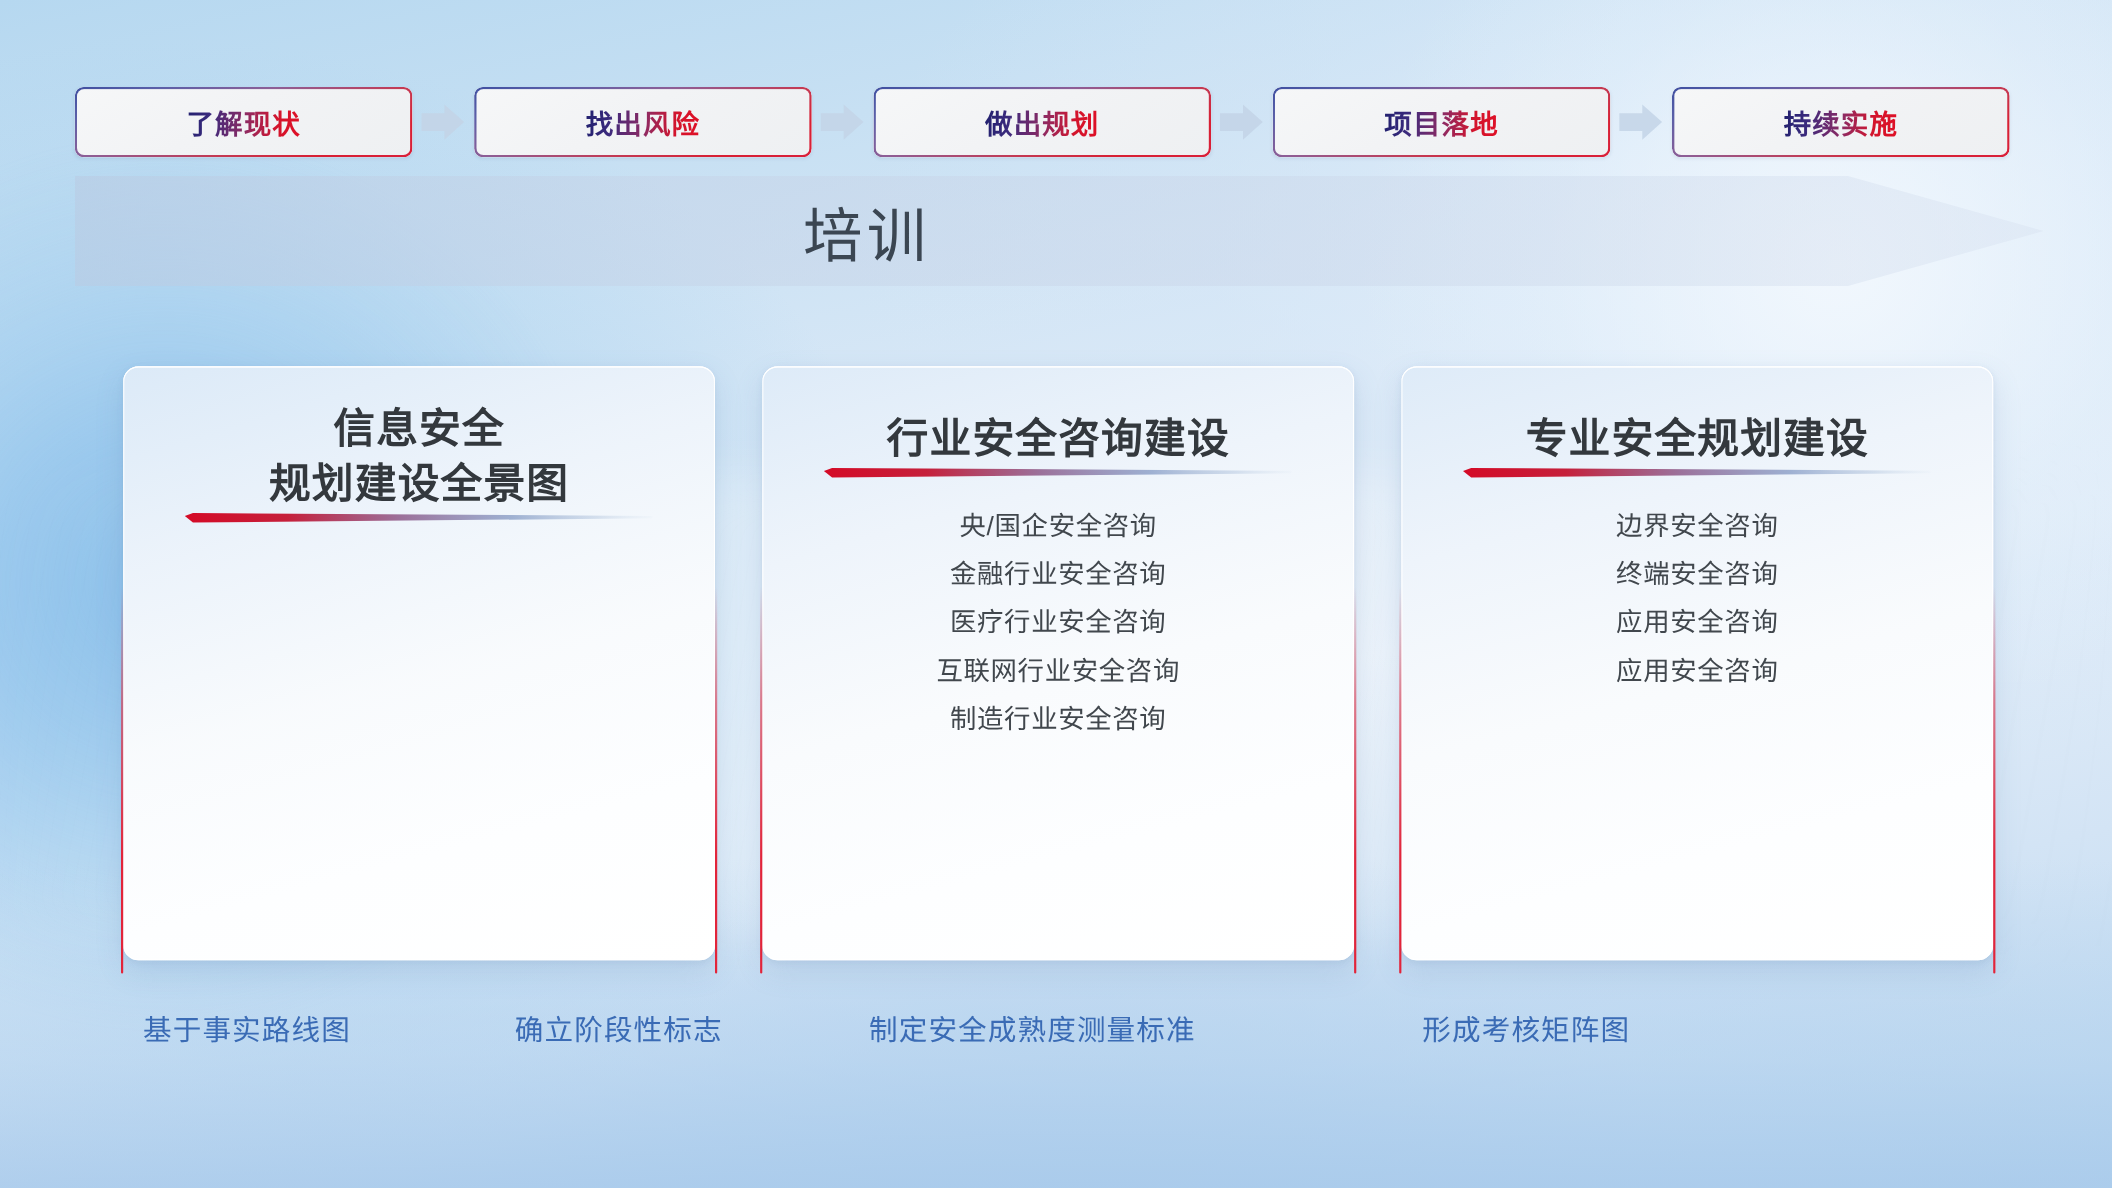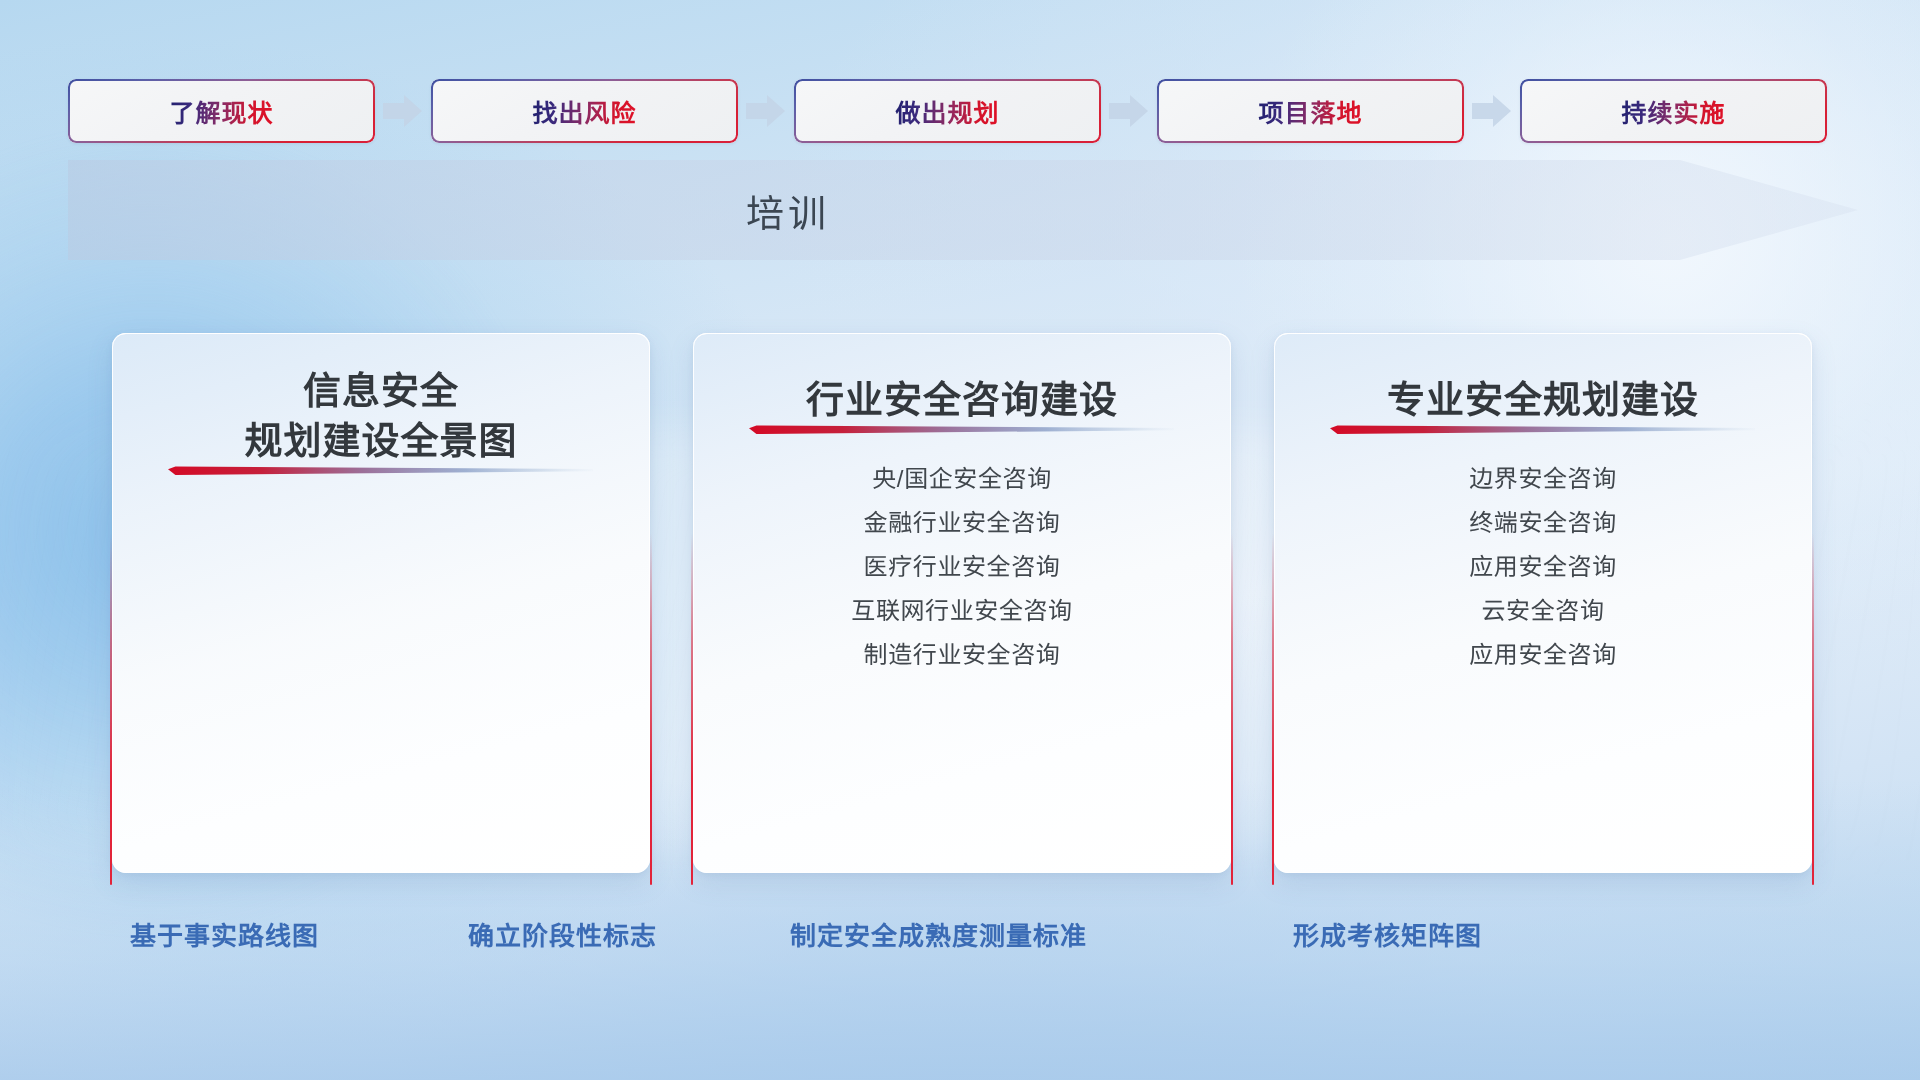--- a/index.html
+++ b/index.html
@@ -117,21 +117,21 @@
   .banner svg { display: block; width: 100%; height: 100%; }
   .banner-label {
     position: absolute;
     left: 0;
     top: 0;
     width: 1440px;
     height: 100px;
     display: flex;
     align-items: center;
     justify-content: center;
-    font-size: 38px;
+    font-size: 54px;
     font-weight: 500;
     color: #3b4652;
     letter-spacing: 4px;
   }
 
   
   .cards {
     position: absolute;
     left: 112px;
     top: 333px;
@@ -214,21 +214,21 @@
     position: absolute;
     left: 0;
     top: 915px;
     width: 1920px;
     height: 46px;
   }
   .footer-cap {
     position: absolute;
     top: 0;
     font-size: 26px;
-    font-weight: 700;
+    font-weight: 400;
     color: #3a6bb5;
     letter-spacing: 1px;
     white-space: nowrap;
   }
 </style>
 </head>
 <body>
 
 <div class="bg-root">
   <div class="bg-glow-right"></div>
@@ -355,21 +355,20 @@
             <stop offset="100%" stop-color="#b9cde0" stop-opacity="0.05"></stop>
           </linearGradient>
         </defs>
         <path d="M0,3.2 L7,0.4 L400,3.0 L400,5.2 L7,9.0 Z" fill="url(#divGrad2)"></path>
       </svg>
       </div>
       <ul class="card-list">
         <li>边界安全咨询</li>
         <li>终端安全咨询</li>
         <li>应用安全咨询</li>
-        <li>云安全咨询</li>
         <li>应用安全咨询</li>
       </ul>
     </div>
   </div>
 
 <div class="footers" id="footers-root">
     <div class="footer-cap" style="left: 130px;">基于事实路线图</div>
     <div class="footer-cap" style="left: 468px; text-align: center;">确立阶段性标志</div>
     <div class="footer-cap" style="left: 790px;">制定安全成熟度测量标准</div>
     <div class="footer-cap" style="left: 1293px;">形成考核矩阵图</div>

